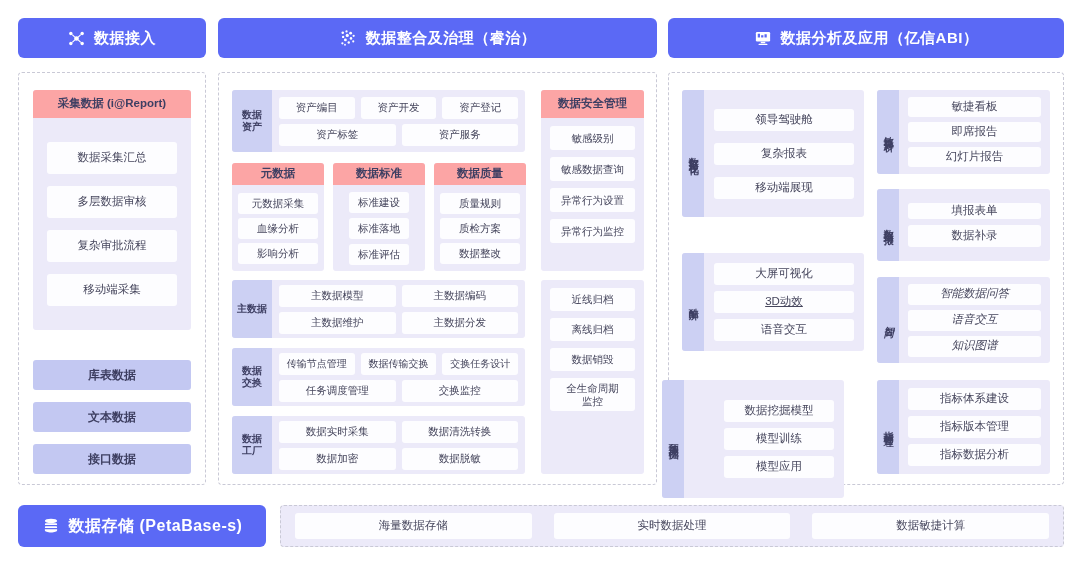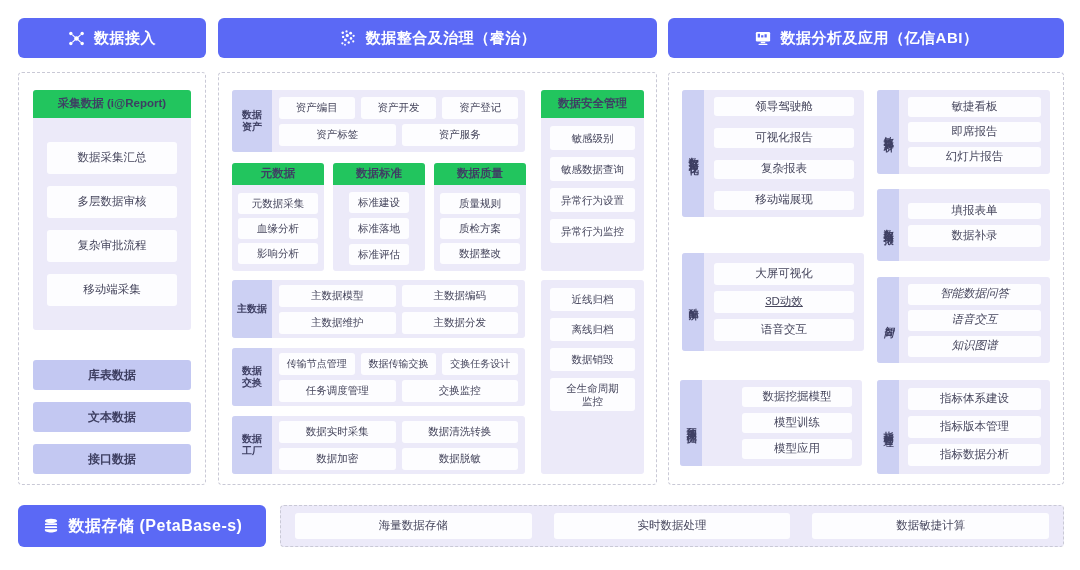--- a/index.html
+++ b/index.html
@@ -56,21 +56,21 @@
     font-weight: bold;
     color: #3e3f63;
     line-height: 1.25;
     flex: 0 0 auto;
     padding: 0 4px;
   }
   .vlabel.narrow { width: 22px; writing-mode: vertical-rl; letter-spacing: 2px; padding: 4px 0;}
 
   
   .ghead {
-    background: #22c55e;
+    background: #fca5a5;
     border-radius: 3px 3px 0 0;
     display: flex; align-items: center; justify-content: center;
     text-align: center;
     font-size: 11.5px;
     font-weight: bold;
     color: #3e3f63;
     line-height: 1.2;
   }
 
   
@@ -294,38 +294,37 @@
   </div>
 
   <div class="frame" style="left:668px; top:72px; width:396px; height:413px;"></div>
 
   <div class="grp" style="left:682px; top:90px; width:182px; height:127px;">
     <div class="vlabel narrow">
         <span>数据可视化</span>
       </div>
     <div class="gbody" style="padding:7px 10px; gap:12px;">
       <div class="chip" style="height:22px;">领导驾驶舱</div>
-      <div class="chip" style="height:22px;">可视化报告</div>
       <div class="chip" style="height:22px;">复杂报表</div>
       <div class="chip" style="height:22px;">移动端展现</div>
     </div>
   </div>
 
   <div class="grp" style="left:682px; top:253px; width:182px; height:98px;">
     <div class="vlabel narrow">
         <span>酷屏</span>
       </div>
     <div class="gbody" style="padding:7px 10px; gap:6px;">
       <div class="chip" style="height:22px;">大屏可视化</div>
       <div class="chip" style="height:22px;text-decoration:underline;">3D动效</div>
       <div class="chip" style="height:22px;">语音交互</div>
     </div>
   </div>
 
-  <div class="grp" style="left:680px; top:380px; width:182px; height:86px;gap:30px;">
+  <div class="grp" style="left:662px; top:380px; width:182px; height:118px;gap:30px;">
     <div class="vlabel narrow">
         <span>预测挖掘</span>
       </div>
     <div class="gbody" style="padding:7px 10px; gap:6px;">
       <div class="chip" style="height:22px;">数据挖掘模型</div>
       <div class="chip" style="height:22px;">模型训练</div>
       <div class="chip" style="height:22px;">模型应用</div>
     </div>
   </div>
 

